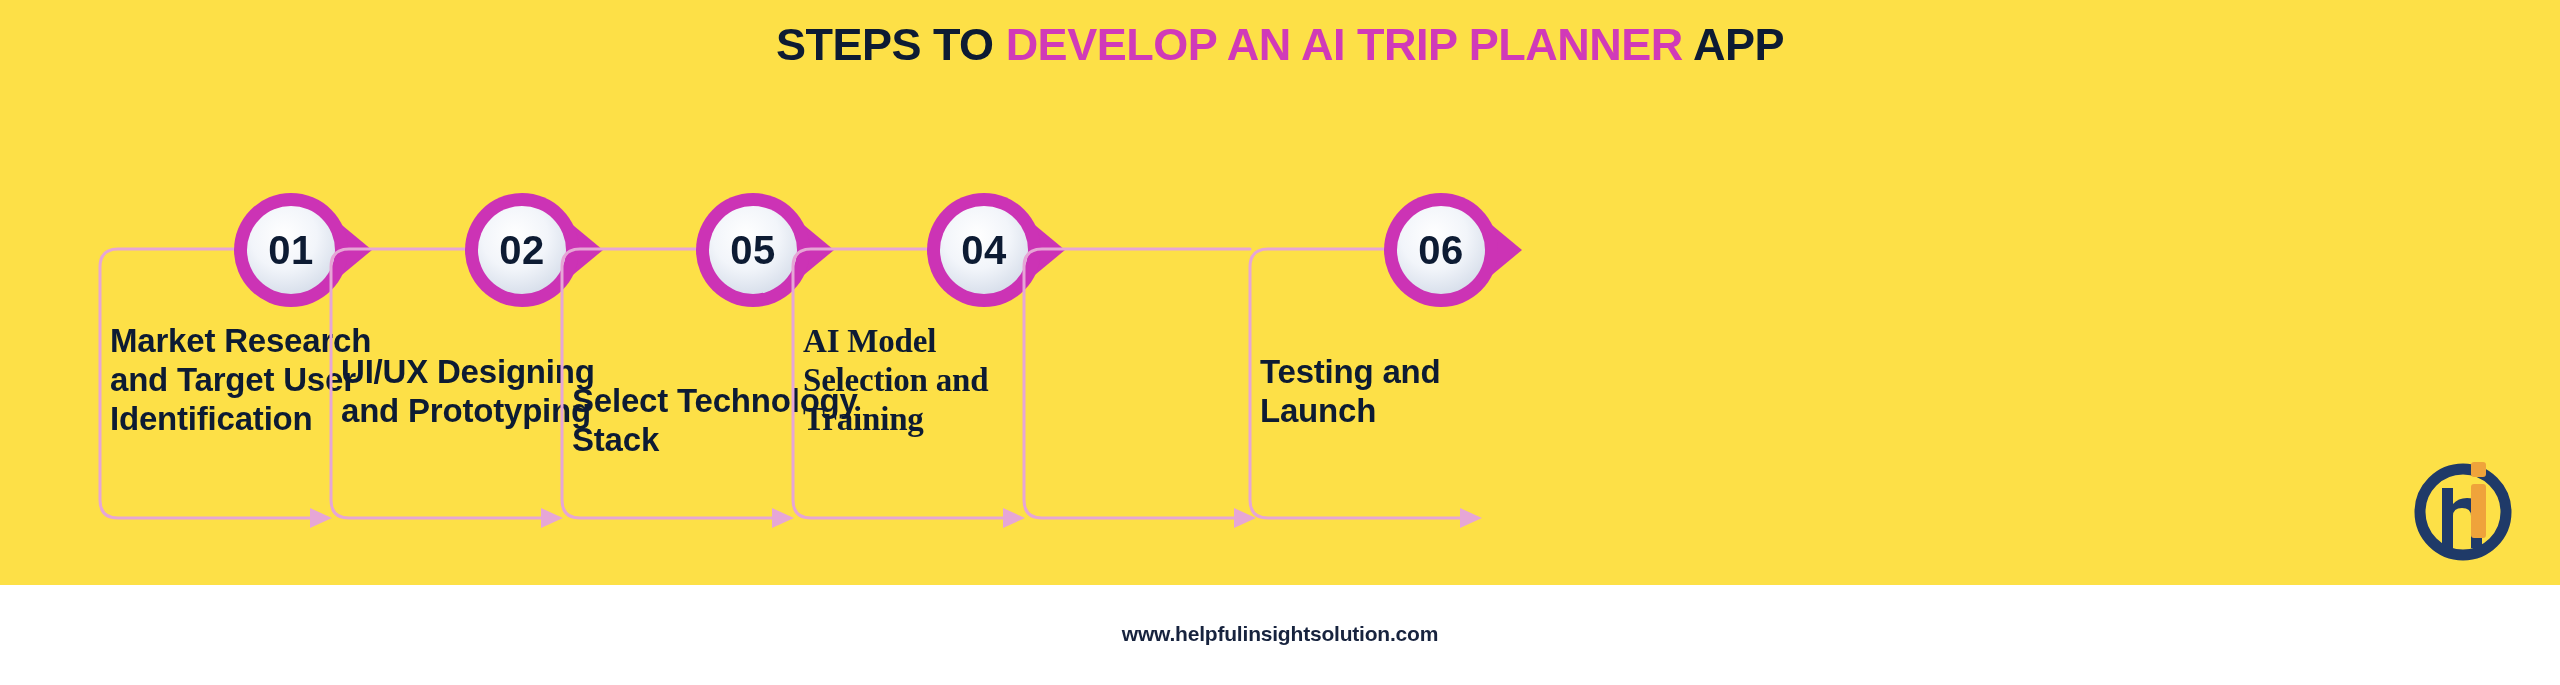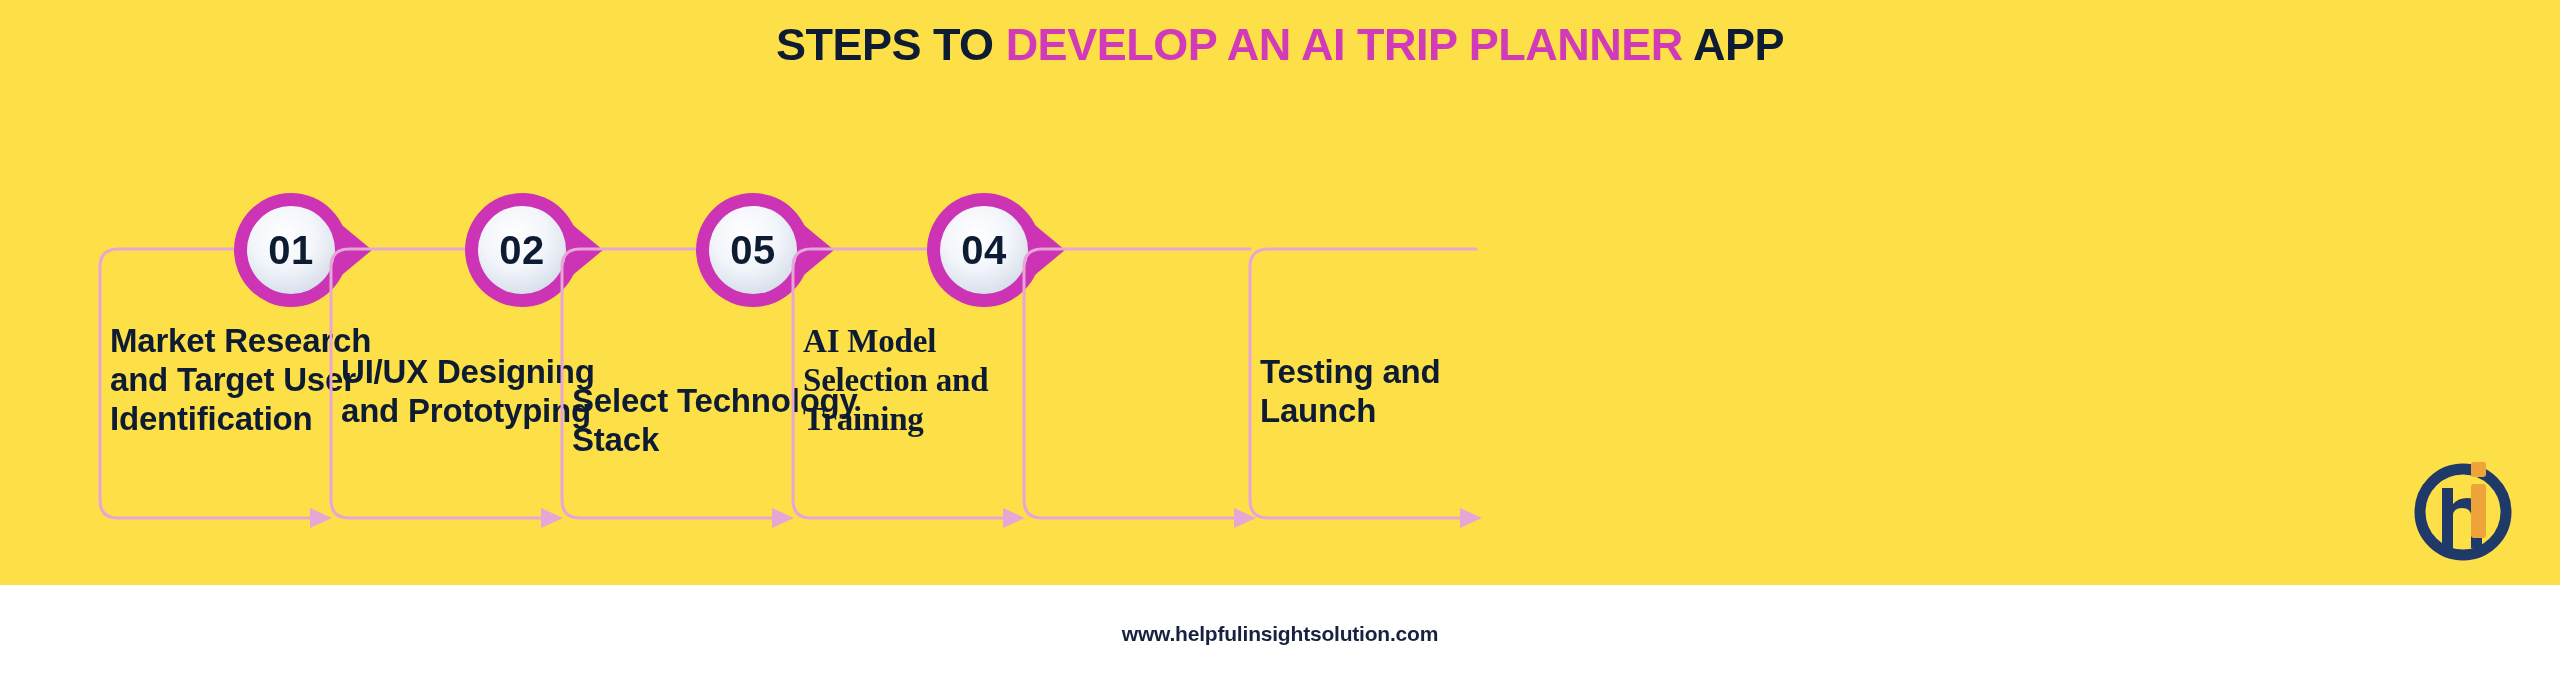--- a/index.html
+++ b/index.html
@@ -253,20 +253,35 @@
         <path d="M 230 249 L 22 249 Q 4 249 4 267 L 4 500 Q 4 518 22 518 L 222 518" fill="none" stroke="#E6A6D6" stroke-width="3" stroke-linecap="round"></path>
         <path d="M 214 508 L 236 518 L 214 528 Z" fill="#E6A6D6"></path>
       </svg>
     </div>
 
     <div class="step" style="left:1246px;">
       <svg class="card-outline" viewBox="0 0 420 685">
         <path d="M 230 249 L 22 249 Q 4 249 4 267 L 4 500 Q 4 518 22 518 L 222 518" fill="none" stroke="#E6A6D6" stroke-width="3" stroke-linecap="round"></path>
         <path d="M 214 508 L 236 518 L 214 528 Z" fill="#E6A6D6"></path>
       </svg>
+      <div class="badge" style="left:136px; top:191px;">
+        <svg class="badge-svg" viewBox="0 0 170 140">
+          <defs>
+            <radialGradient id="disc6" cx="42%" cy="34%" r="72%">
+              <stop offset="0%" stop-color="#FFFFFF"></stop>
+              <stop offset="52%" stop-color="#F2F5FA"></stop>
+              <stop offset="100%" stop-color="#D4DCE9"></stop>
+            </radialGradient>
+          </defs>
+          <path d="M 117 40 L 152 69 L 117 98 Z" fill="#CC33B5"></path>
+          <circle cx="71" cy="69" r="57" fill="#CC33B5"></circle>
+          <circle cx="71" cy="69" r="44" fill="url(#disc6)"></circle>
+        </svg>
+        <div class="badge-num">06</div>
+      </div>
       <div class="step-text" style="left:14px; top:353px; width:400px;">Testing and
 Launch</div>
     </div>
 
   </div>
 
   <div class="footer-url">www.helpfulinsightsolution.com</div>
 
   <svg class="logo" viewBox="0 0 125 125">
 

